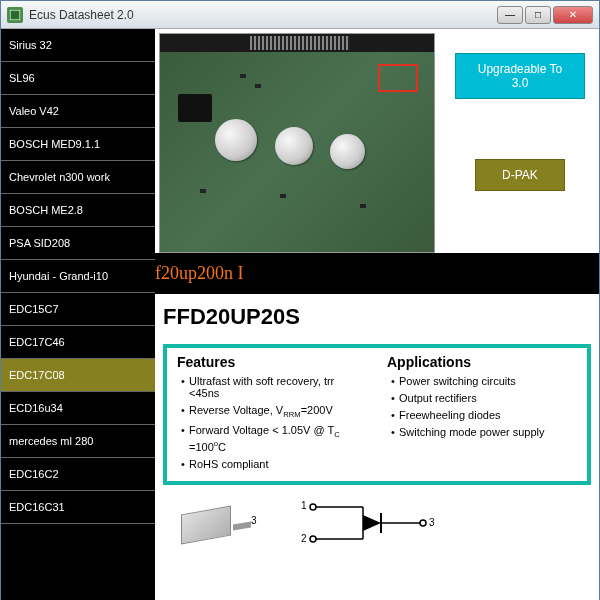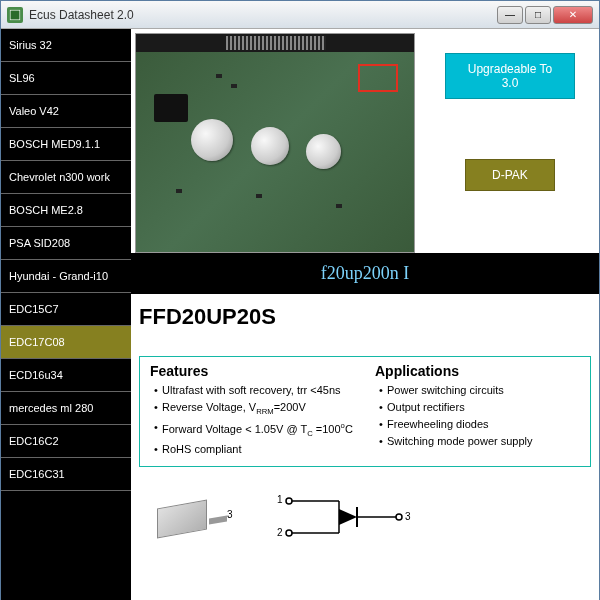--- a/index.html
+++ b/index.html
@@ -6,42 +6,42 @@
 body { background: #000; width: 600px; height: 600px; overflow: hidden; }
 .window { width: 600px; height: 600px; background: #e8e8e8; border: 1px solid #5a7ca0; }
 .titlebar { height: 28px; background: linear-gradient(to bottom, #f8f8f8, #d8e0e8); border-bottom: 1px solid #aaa; display: flex; align-items: center; padding: 12px 6px; }
 .titlebar .app-icon { width: 16px; height: 16px; background: #4a8c4a; border-radius: 2px; margin-right: 6px; display: flex; align-items: center; justify-content: center; }
 .titlebar .app-icon svg { width: 12px; height: 12px; }
 .titlebar .title { font-size: 12px; color: #333; flex: 1; }
 .titlebar .controls { display: flex; gap: 2px; margin-left: auto; }
 .titlebar .ctl { width: 26px; height: 18px; border: 1px solid #888; background: linear-gradient(#f0f0f0,#d0d0d0); border-radius: 3px; display: flex; align-items: center; justify-content: center; font-size: 10px; }
 .titlebar .ctl.close { background: linear-gradient(#e88,#c44); color: #fff; width: 40px; }
 .body { display: flex; height: 572px; }
-.sidebar { width: 130px; background: #000; overflow-y: hidden; }
+.sidebar { width: 154px; background: #000; overflow-y: hidden; }
 .sidebar .item { padding: 10px 8px; color: #fff; font-size: 11px; border-bottom: 1px solid #666; cursor: pointer; }
 .sidebar .item.selected { background: #868020; }
 .main { flex: 1; background: #fff; display: flex; flex-direction: column; overflow: hidden; position: relative; }
 .top-area { display: flex; padding: 4px 4px 0 4px; }
 .pcb { width: 280px; height: 220px; background: linear-gradient(135deg,#3a5a3a,#4a7050,#3a5a3a); border: 1px solid #999; position: relative; overflow: hidden; }
 .pcb::before { content: ""; position: absolute; top: 0; left: 0; right: 0; height: 18px; background: #1a1a1a; }
 .pcb .conn-top { position: absolute; top: 2px; left: 90px; width: 100px; height: 14px; background: repeating-linear-gradient(90deg,#888 0,#888 2px,#222 2px,#222 4px); }
 .pcb .cap { position: absolute; border-radius: 50%; background: radial-gradient(circle at 35% 35%, #f8f8f8, #ccc 60%, #888); box-shadow: 1px 1px 2px rgba(0,0,0,.4); }
 .pcb .c1 { width: 42px; height: 42px; top: 85px; left: 55px; }
 .pcb .c2 { width: 38px; height: 38px; top: 93px; left: 115px; }
 .pcb .c3 { width: 35px; height: 35px; top: 100px; left: 170px; }
 .pcb .chip { position: absolute; background: #111; border-radius: 2px; }
 .pcb .ch1 { width: 34px; height: 28px; top: 60px; left: 18px; }
 .pcb .smd { position: absolute; width: 6px; height: 4px; background: #222; }
 .pcb .hilite { position: absolute; top: 30px; right: 16px; width: 40px; height: 28px; border: 2px solid #e03020; }
 .right-buttons { flex: 1; display: flex; flex-direction: column; gap: 16px; padding: 20px 10px 0 20px; align-items: center; }
 .btn-upgrade { background: #00bcd4; color: #fff; font-size: 12px; padding: 8px 14px; border: 1px solid #0097a7; cursor: pointer; width: 130px; text-align: center; }
 .btn-dpak { background: #868020; color: #fff; font-size: 12px; padding: 8px 14px; border: 1px solid #666016; cursor: pointer; width: 90px; text-align: center; margin-top: 44px; }
-.black-bar { background: #000; color: #7dd3fc; text-align: center; font-size: 18px; padding: 10px 0; font-family: 'Times New Roman', serif; }
+.black-bar { background: #000; color: #f97316; font-size: 18px; padding: 10px 0; font-family: 'Times New Roman', serif; }
 .part-title { font-size: 22px; font-weight: bold; padding: 10px 8px; background: #fff; }
-.spec-box { margin: 16px 8px; border: 1px solid #14b8a6; display: flex; font-size: 11px; }
+.spec-box { margin: 4px 8px; border: 4px solid #14b8a6; display: flex; font-size: 11px; }
 .spec-col { flex: 1; padding: 6px 10px; }
 .spec-col h3 { font-size: 14px; margin-bottom: 5px; }
 .spec-col ul { list-style: none; padding-left: 4px; }
 .spec-col li { margin: 5px 0; position: relative; padding-left: 8px; }
 .spec-col li::before { content: "•"; position: absolute; left: 0; }
 .diagram-row { display: flex; padding: 6px 18px 0; gap: 30px; align-items: flex-start; }
 .package-img { width: 90px; height: 55px; position: relative; }
 .package-img .body3d { position: absolute; top: 15px; left: 8px; width: 50px; height: 30px; background: linear-gradient(145deg,#e0e0e0,#b0b0b0); transform: skewY(-10deg); border: 1px solid #888; }
 .package-img .lead { position: absolute; top: 28px; left: 60px; width: 18px; height: 6px; background: #999; transform: skewY(-10deg); }
 .package-img .lbl { position: absolute; top: 20px; left: 78px; font-size: 10px; }
@@ -71,20 +71,21 @@
     <div class="sidebar" id="sidebar">
         <div class="item">Sirius 32</div>
         <div class="item">SL96</div>
         <div class="item">Valeo V42</div>
         <div class="item">BOSCH MED9.1.1</div>
         <div class="item">Chevrolet n300 work</div>
         <div class="item">BOSCH ME2.8</div>
         <div class="item">PSA SID208</div>
         <div class="item">Hyundai - Grand-i10</div>
         <div class="item">EDC15C7</div>
+        <div class="item">EDC17C46</div>
         <div class="item selected">EDC17C08</div>
         <div class="item">ECD16u34</div>
         <div class="item">mercedes ml 280</div>
         <div class="item">EDC16C2</div>
         <div class="item">EDC16C31</div>
       </div>
     <div class="main">
       <div class="top-area">
         <div class="pcb">
           <div class="conn-top"></div>

